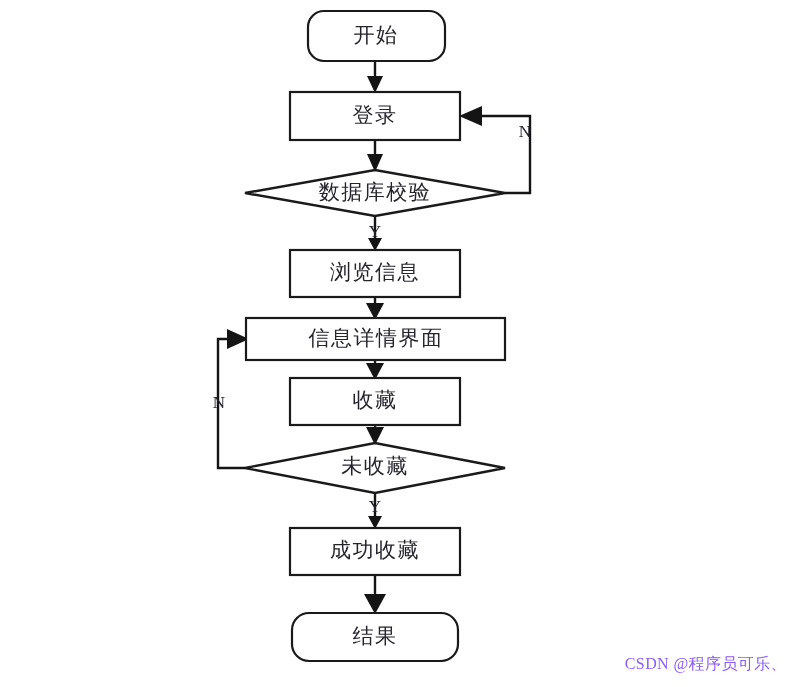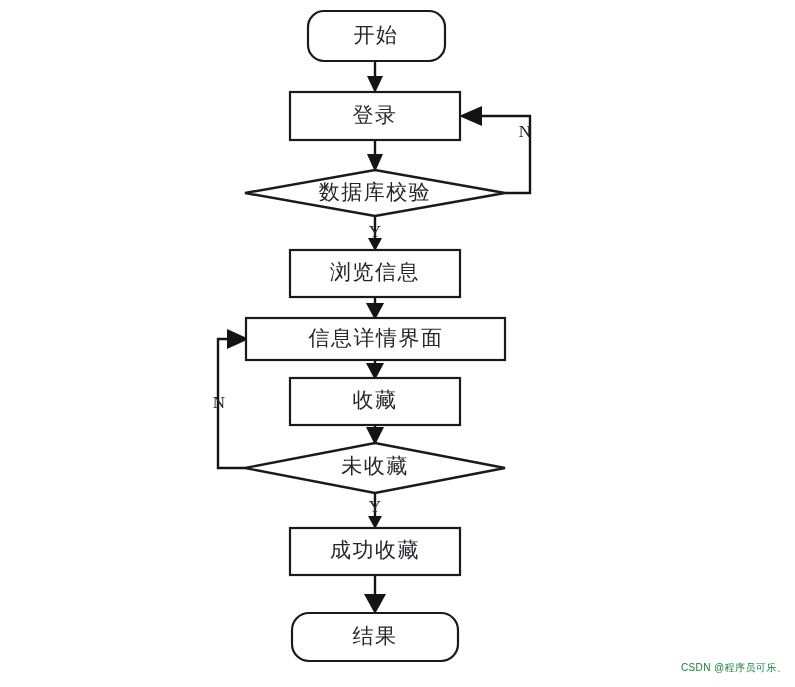--- a/index.html
+++ b/index.html
@@ -55,23 +55,23 @@
     fill: #24242c;
     font-family: "Liberation Serif", "DejaVu Serif", serif;
     font-size: 17px;
     text-anchor: middle;
     dominant-baseline: middle;
   }
   .watermark {
     position: absolute;
     right: 8px;
     bottom: 12px;
-    font-family: Liberation Sans, sans-serif;
-    font-size: 10px;
-    color: #15803d;
+    font-family: Liberation Serif, serif;
+    font-size: 16px;
+    color: #8b5cf6;
     letter-spacing: 0.4px;
     white-space: nowrap;
     user-select: none;
   }
 </style>
 </head>
 <body>
 
 <div id="flow-root">
   <svg class="flow-canvas" viewBox="0 0 795 687" xmlns="http://www.w3.org/2000/svg">

